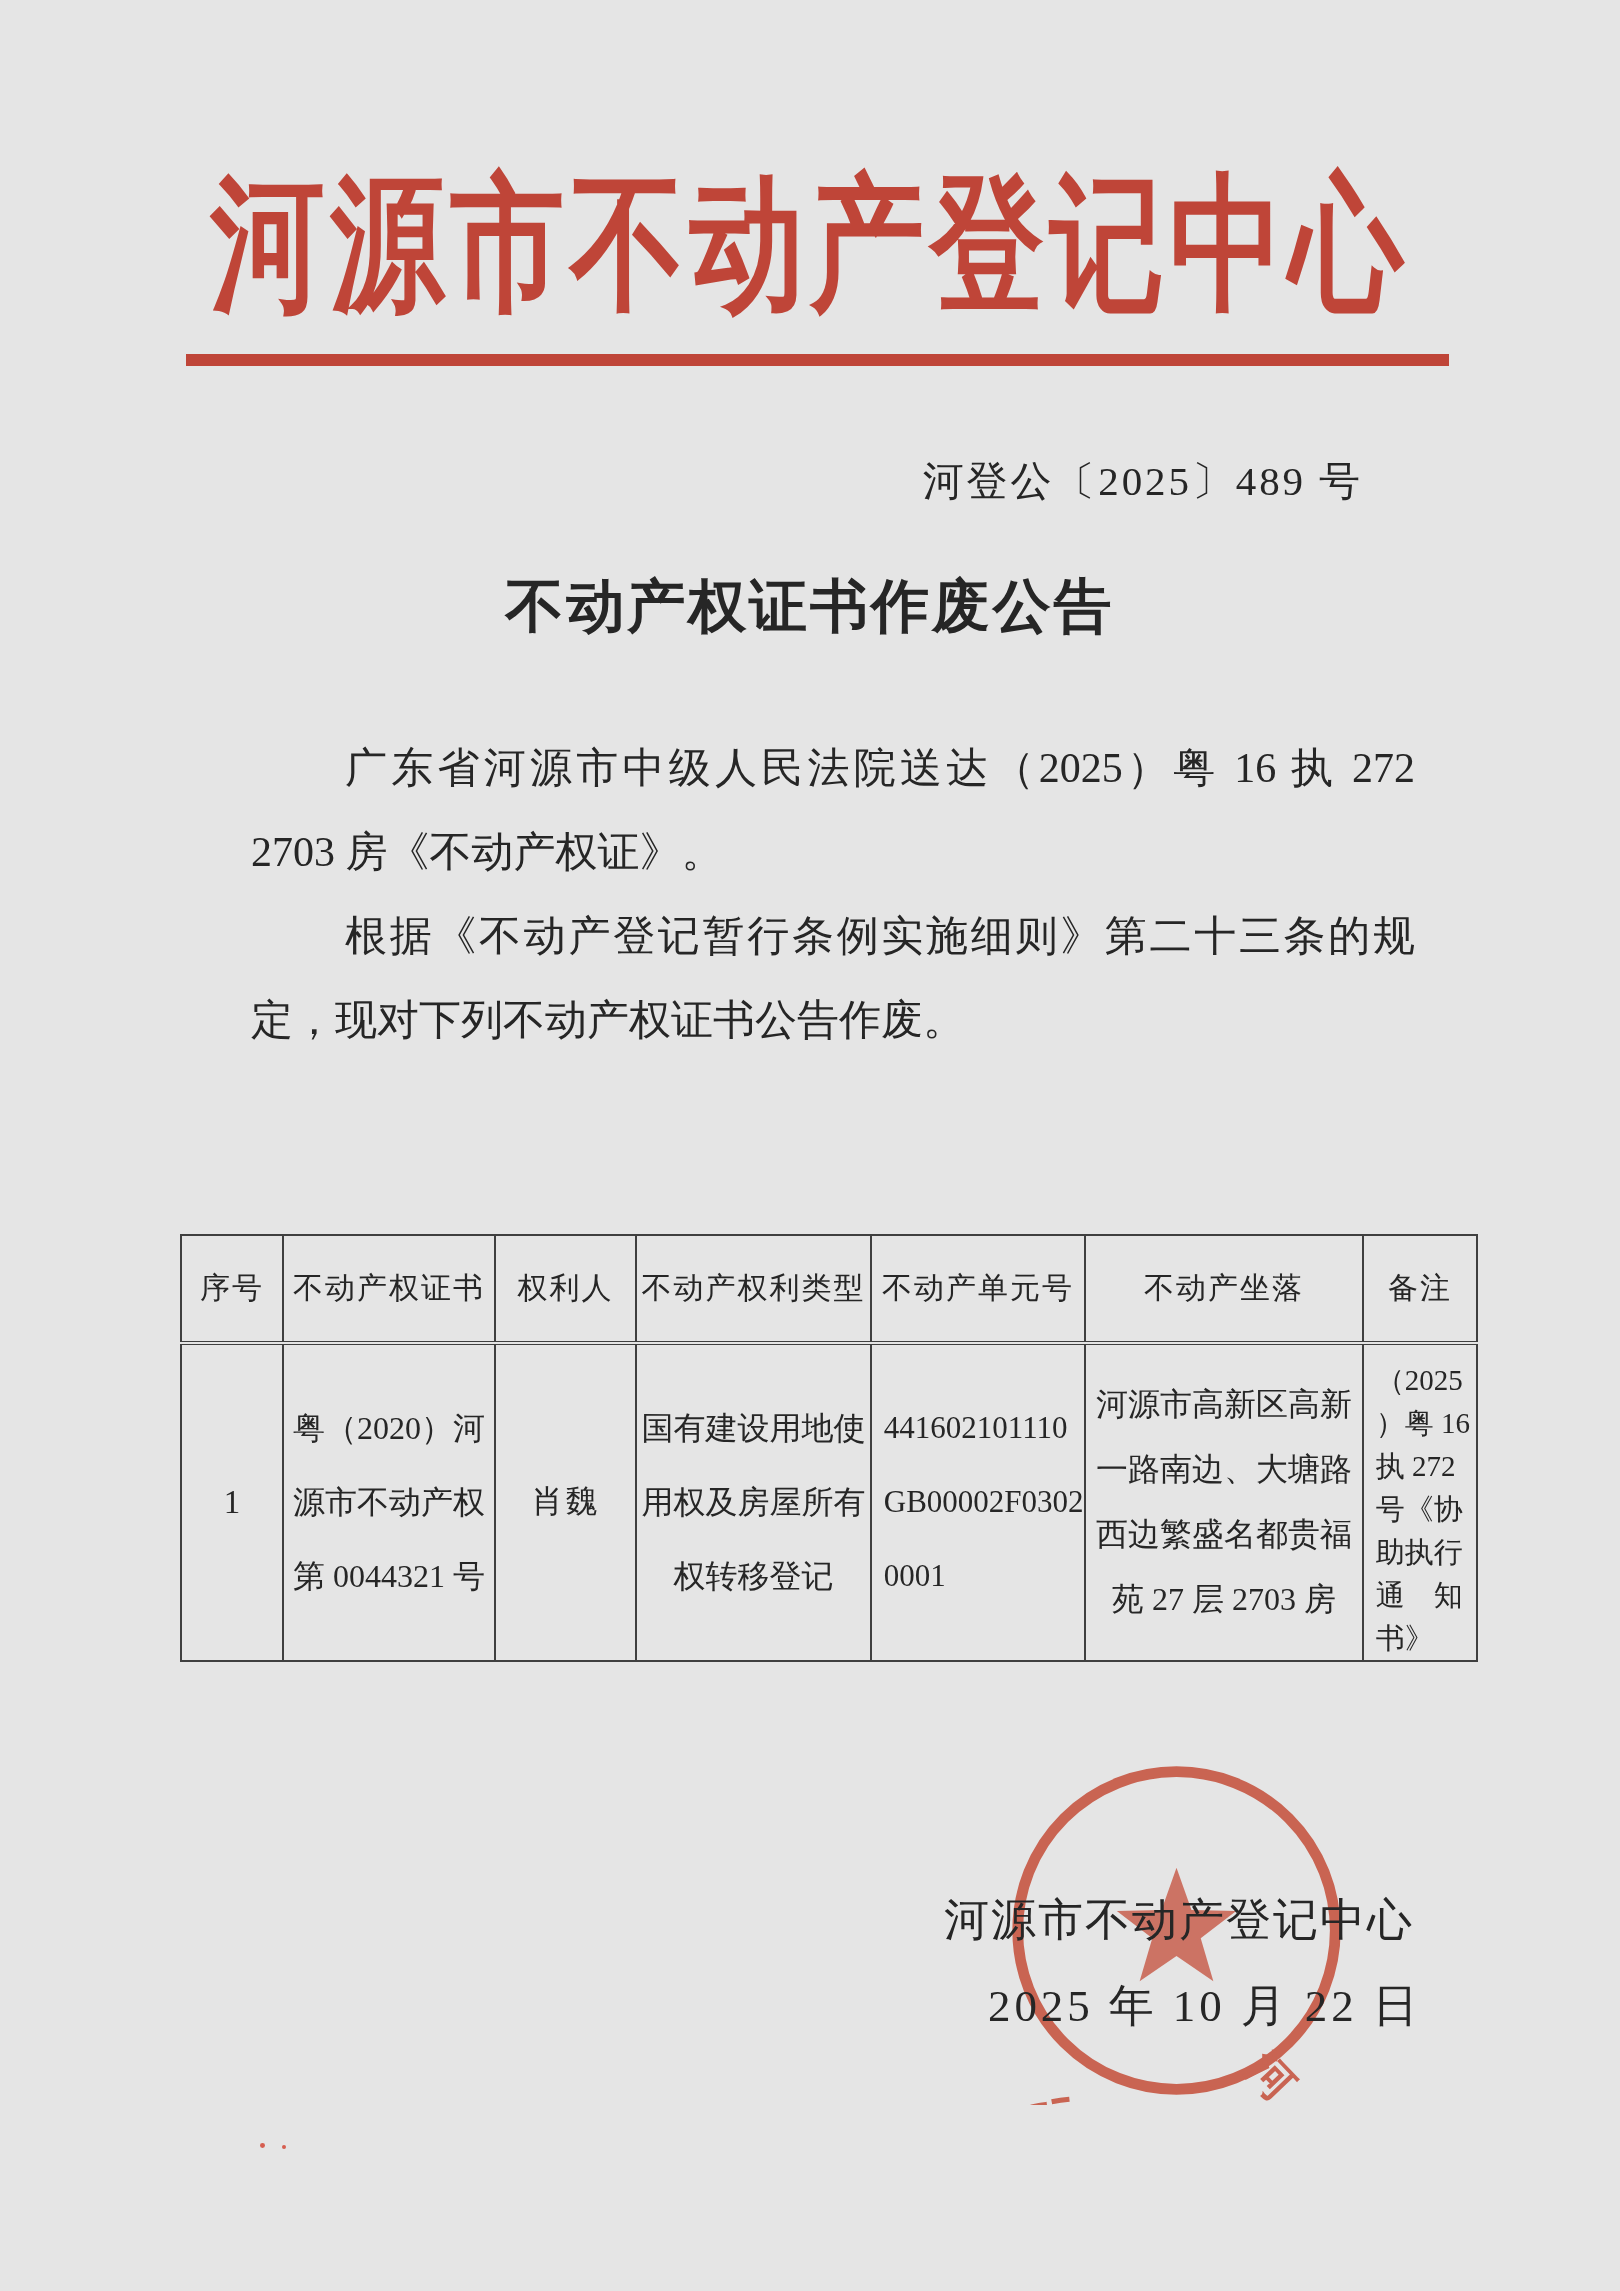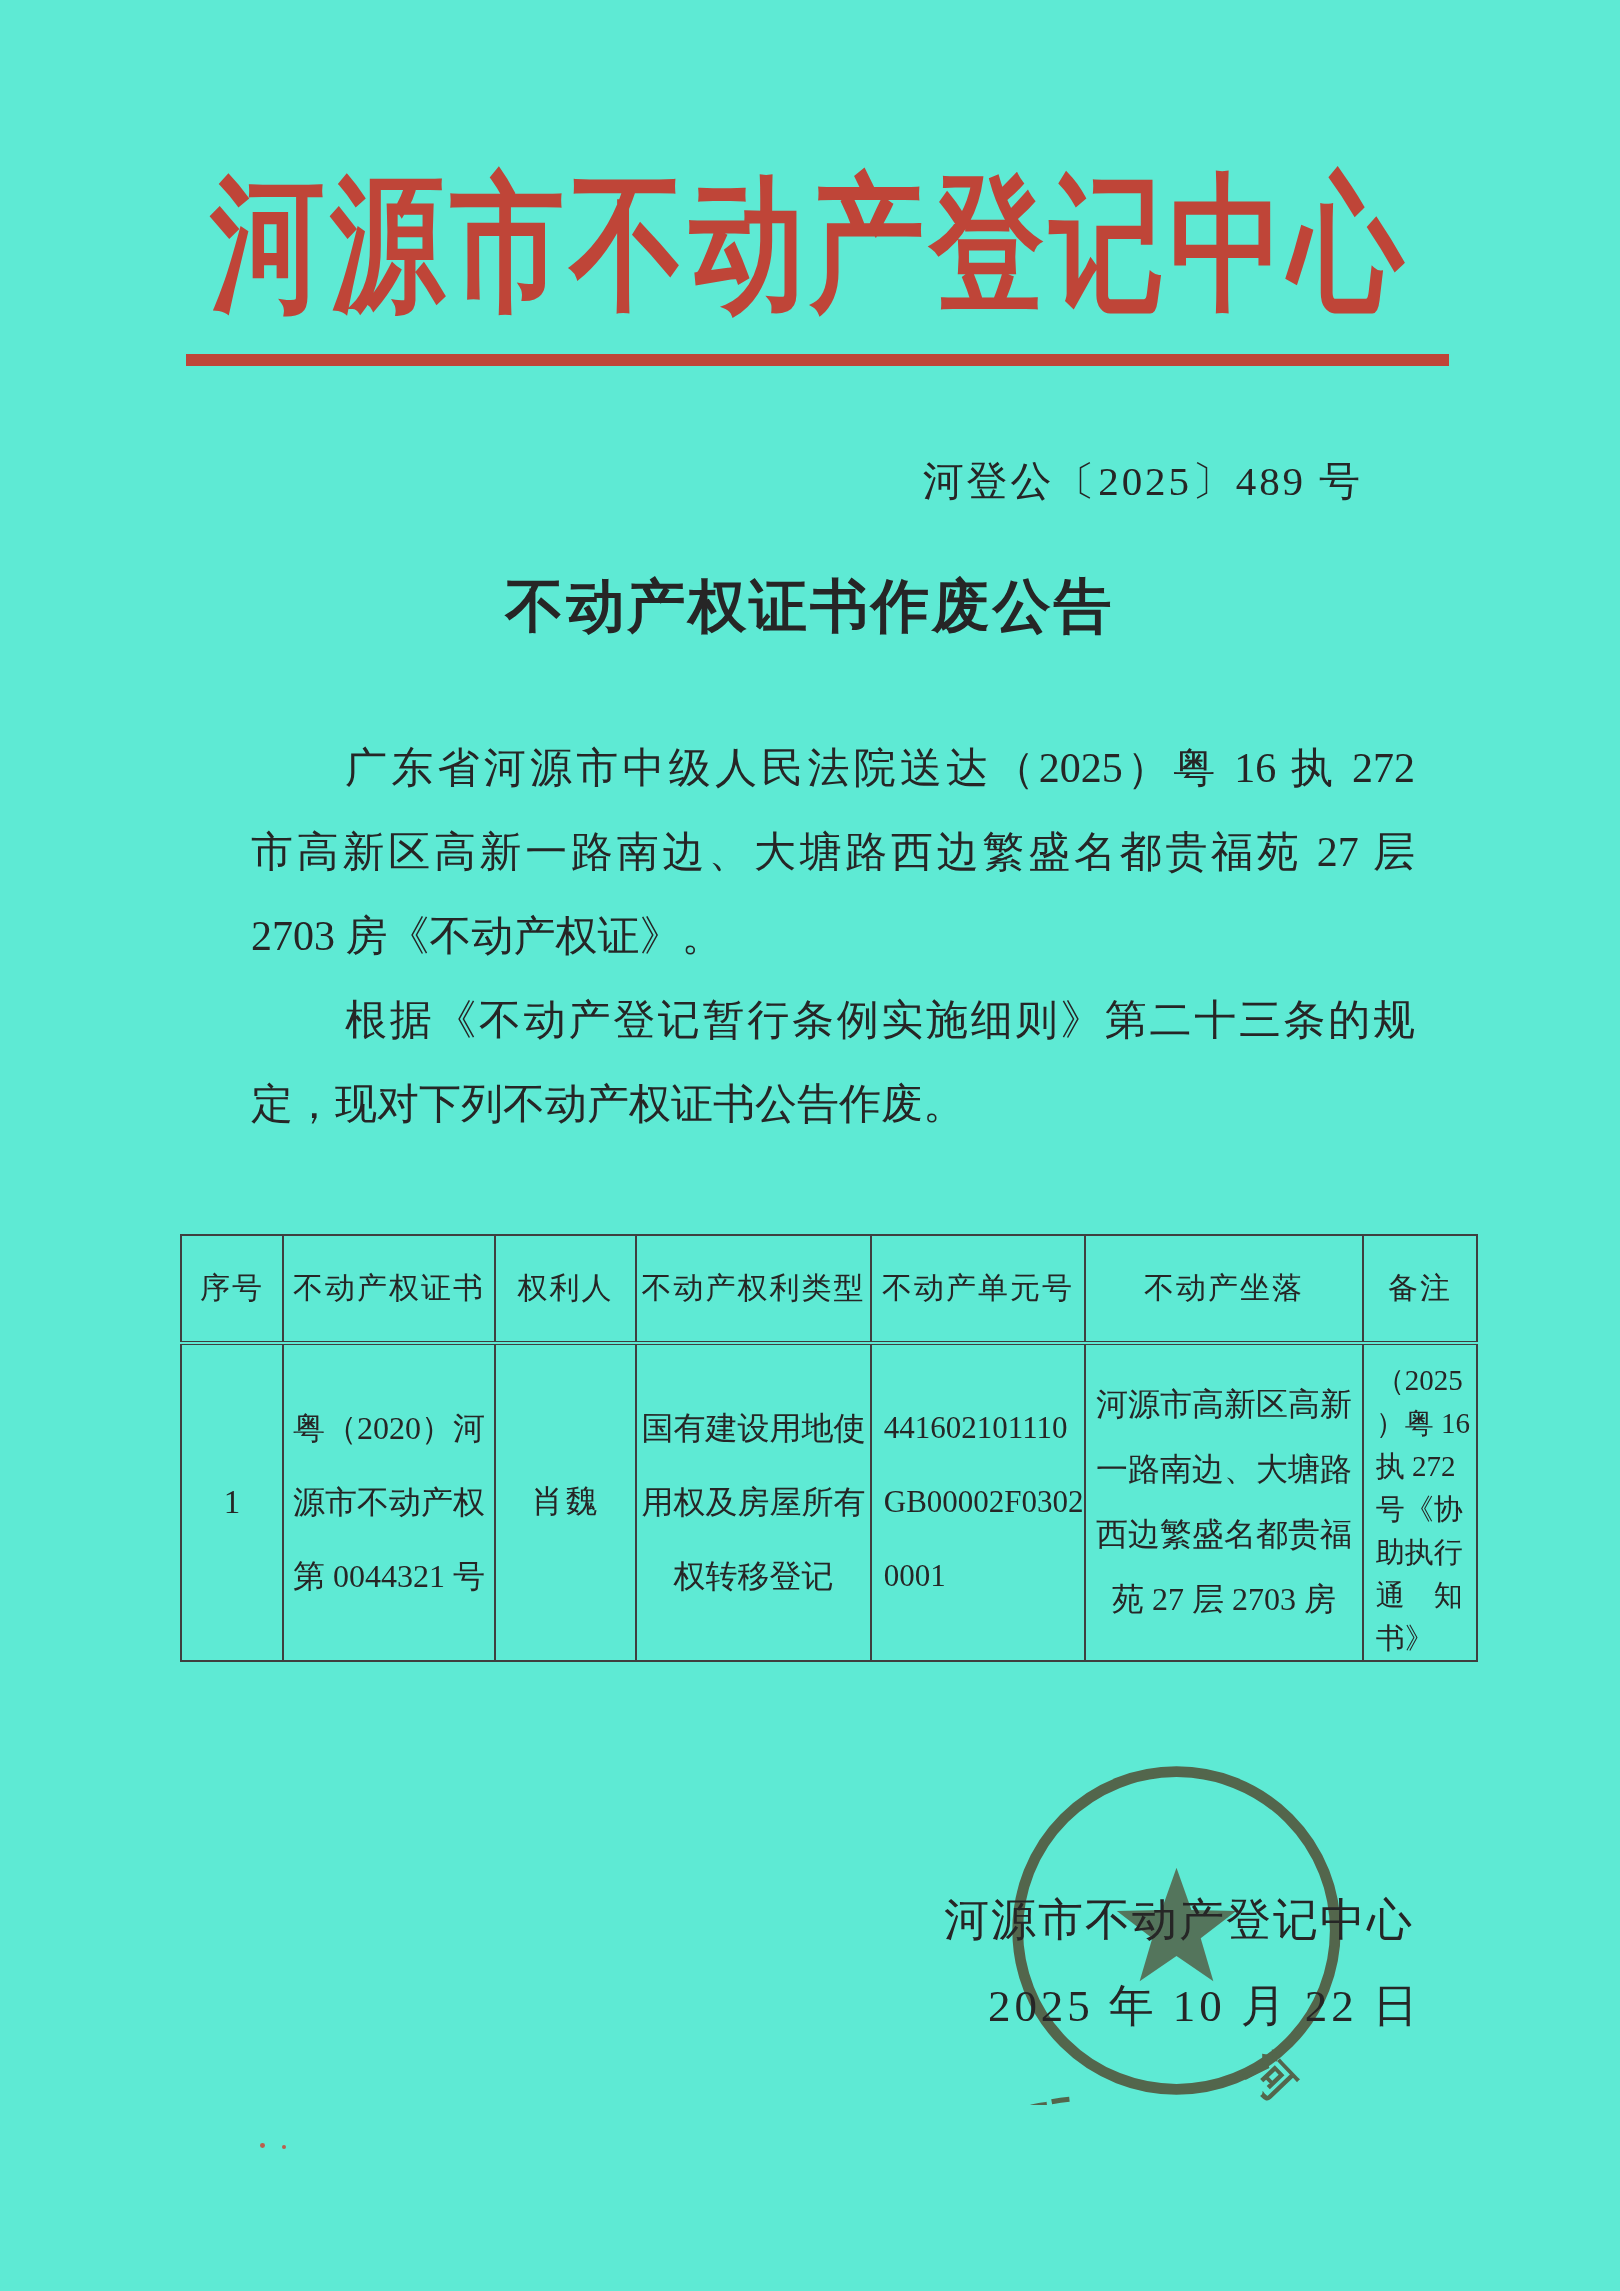--- a/index.html
+++ b/index.html
@@ -1,20 +1,20 @@
 <!DOCTYPE html>
 <html><head>
 <meta charset="utf-8">
 <style>
   html,body{margin:0;padding:0;background:#888;}
   .page{
     position:relative;
     width:1620px;height:2292px;
     margin:0 auto;
-    background:#5eead4;
+    background:#e5e5e5;
     overflow:hidden;
     font-family:"Liberation Serif","DejaVu Serif",serif;
     color:#262626;
   }
   
   .org-title{
     position:absolute;top:145px;left:0;width:100%;
     text-align:center;
     font-size:114px;font-weight:700;
     letter-spacing:5.9px;white-space:nowrap;
@@ -109,21 +109,20 @@
 
   <div class="org-title">河源市不动产登记中心</div>
   <div class="red-rule"></div>
 
   <div class="doc-number">河登公〔2025〕489 号</div>
 
   <div class="notice-title">不动产权证书作废公告</div>
 
   <div class="body-text">
     <div class="body-line indent">广东省河源市中级人民法院送达（2025）粤 16 执 272</div>
-    <div class="body-line">市高新区高新一路南边、大塘路西边繁盛名都贵福苑 27 层</div>
     <div class="body-line last">2703 房《不动产权证》。</div>
     <div class="body-line indent">根据《不动产登记暂行条例实施细则》第二十三条的规</div>
     <div class="body-line last">定，现对下列不动产权证书公告作废。</div>
   </div>
 
   <table class="notice-table">
     <colgroup>
       <col style="width:102px">
         <col style="width:212px">
         <col style="width:141px">

